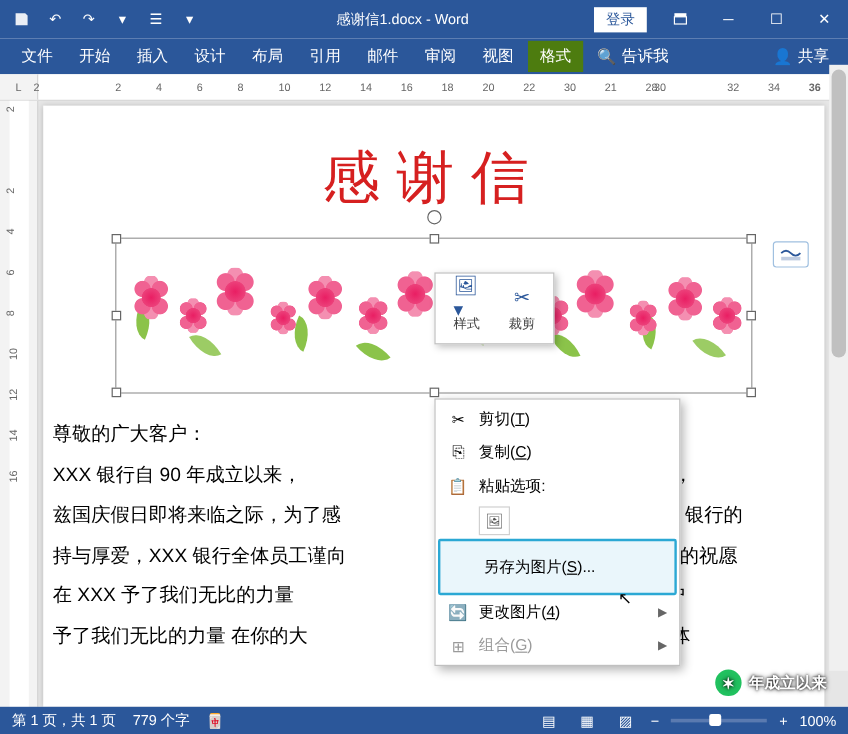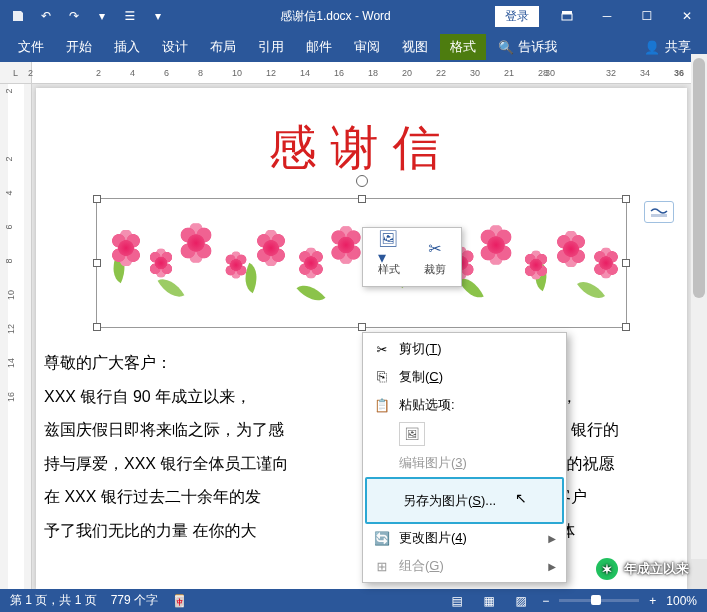--- a/index.html
+++ b/index.html
@@ -193,21 +193,21 @@
         <div class="flower" style="left:450px;top:26px"></div>
           <div class="flower" style="left:485px;top:40px;transform:scale(0.85)"></div>
       </div>
     </div>
 
     <div class="body-text">
       <p>尊敬的广大客户：</p>
       <p class="indent"><span>XXX 银行自 90 年成立以来，</span><span style="display:inline-block;width:230px"></span><span>支持和帮助，</span></p>
       <p><span>兹国庆假日即将来临之际，为了感</span><span style="display:inline-block;width:230px"></span><span>对 XXX 银行的</span></p>
       <p><span>持与厚爱，XXX 银行全体员工谨向</span><span style="display:inline-block;width:230px"></span><span>和美好的祝愿</span></p>
-      <p class="indent"><span>在 XXX 银行过去二十余年的发</span><span style="display:inline-block;width:230px"></span><span>们尊敬的客户</span></p>
+      <p class="indent"><span>在 XXX 予了我们无比的力量</span><span style="display:inline-block;width:230px"></span><span>们尊敬的客户</span></p>
       <p><span>予了我们无比的力量   在你的大</span><span style="display:inline-block;width:230px"></span><span>以 XXX 全体</span></p>
     </div>
   </div>
 </div>
 
 <div class="scrollbar">
   <div class="scroll-thumb" style="top:4px;height:240px"></div>
 </div>
 
 <div class="mini-toolbar">
@@ -230,24 +230,20 @@
       <span class="ctx-icon">⎘</span>
       <span>复制(<u class="hot">C</u>)</span>
     </div>
   <div class="ctx-item">
       <span class="ctx-icon">📋</span>
       <span>粘贴选项:</span>
     </div>
   <div class="paste-opts">
     <div class="paste-opt">🖼</div>
   </div>
-  <div class="ctx-item disabled">
-      <span class="ctx-icon"></span>
-      <span>编辑图片(<u class="hot">3</u>)</span>
-    </div>
   <div class="ctx-item highlight">
       <span class="ctx-icon"></span>
       <span>另存为图片(<u class="hot">S</u>)...</span>
     </div>
   <div class="ctx-item">
       <span class="ctx-icon">🔄</span>
       <span>更改图片(<u class="hot">4</u>)</span>
       <span class="ctx-arrow">▶</span>
     </div>
   <div class="ctx-item disabled">

